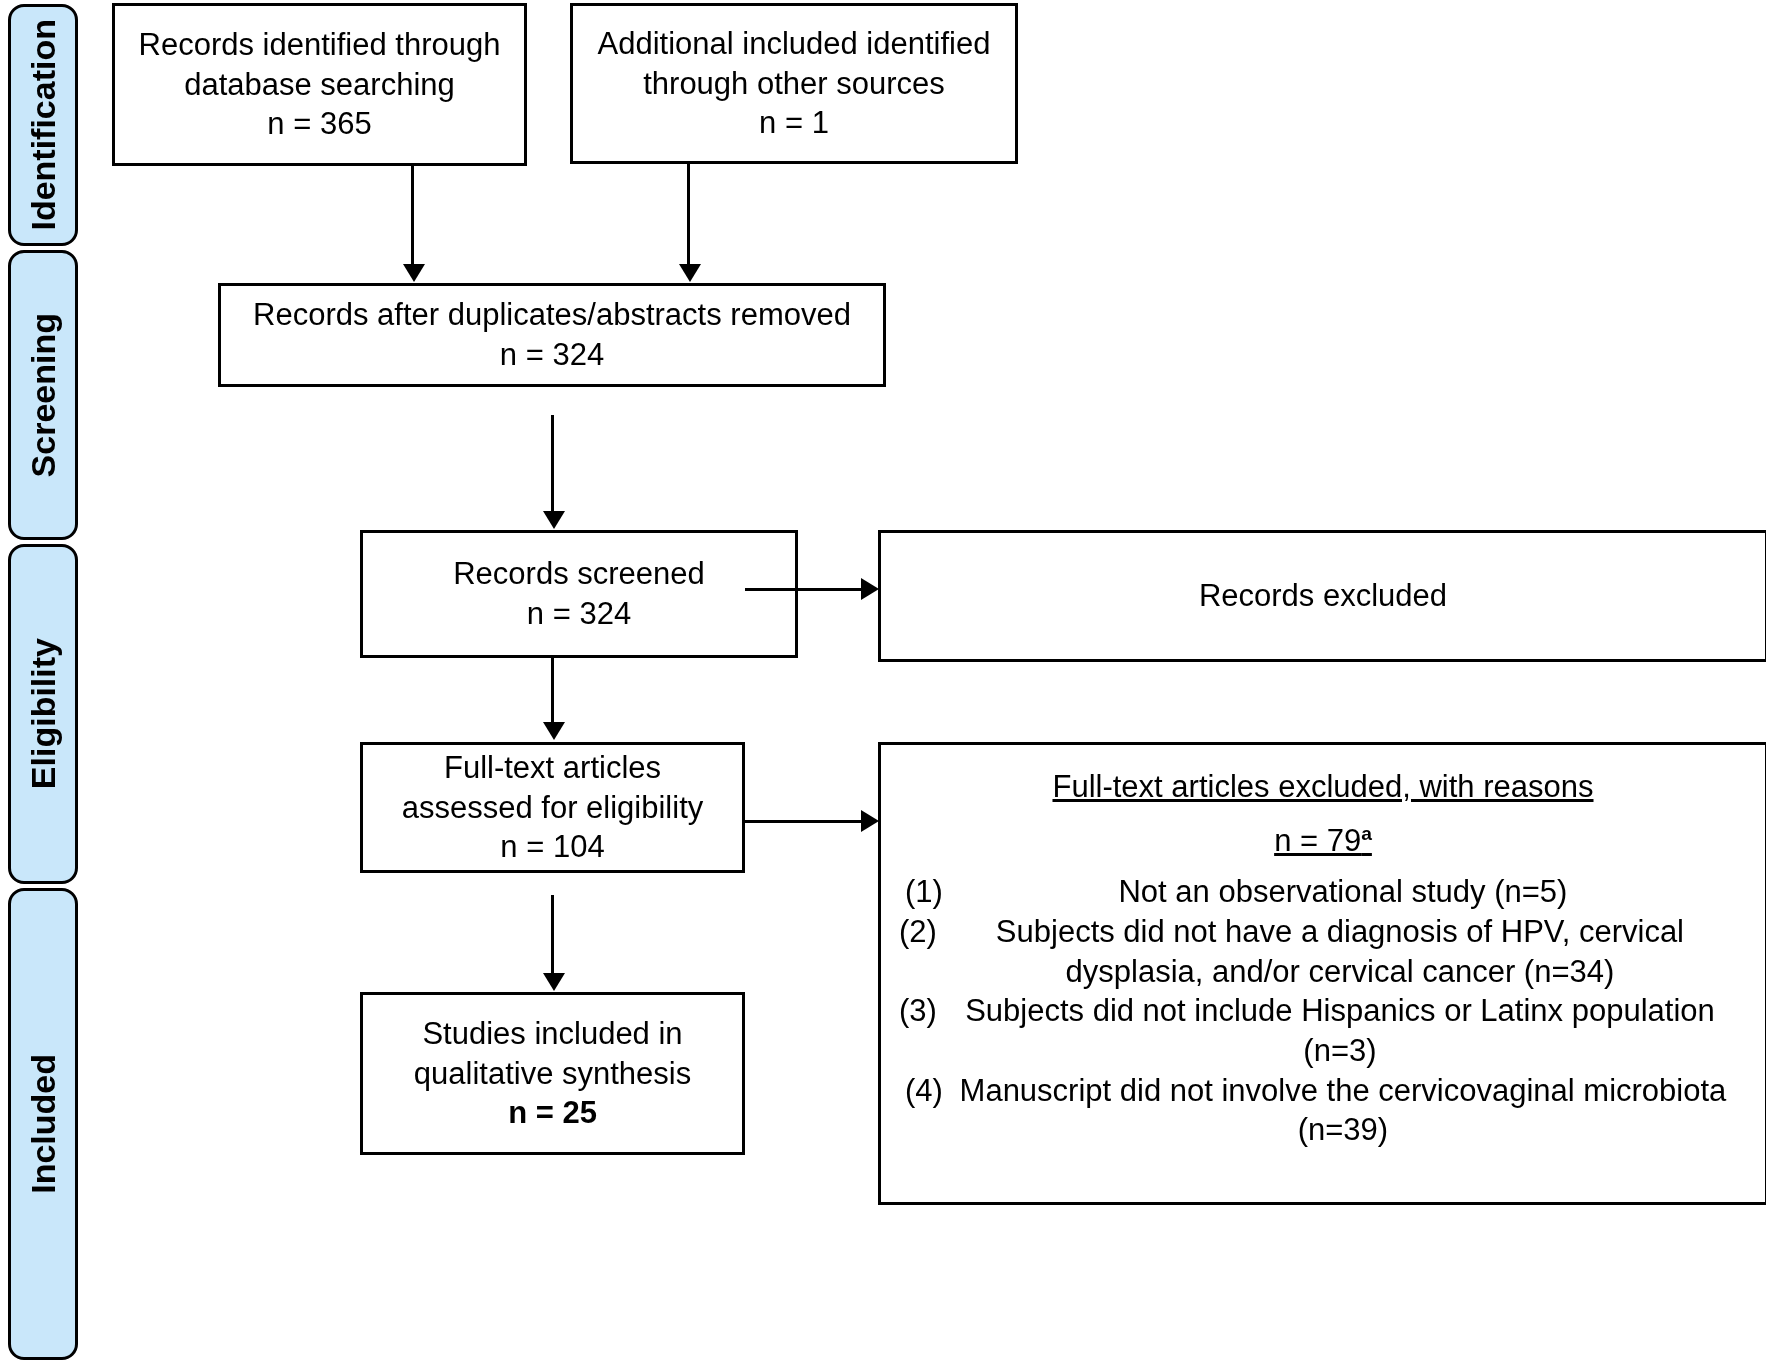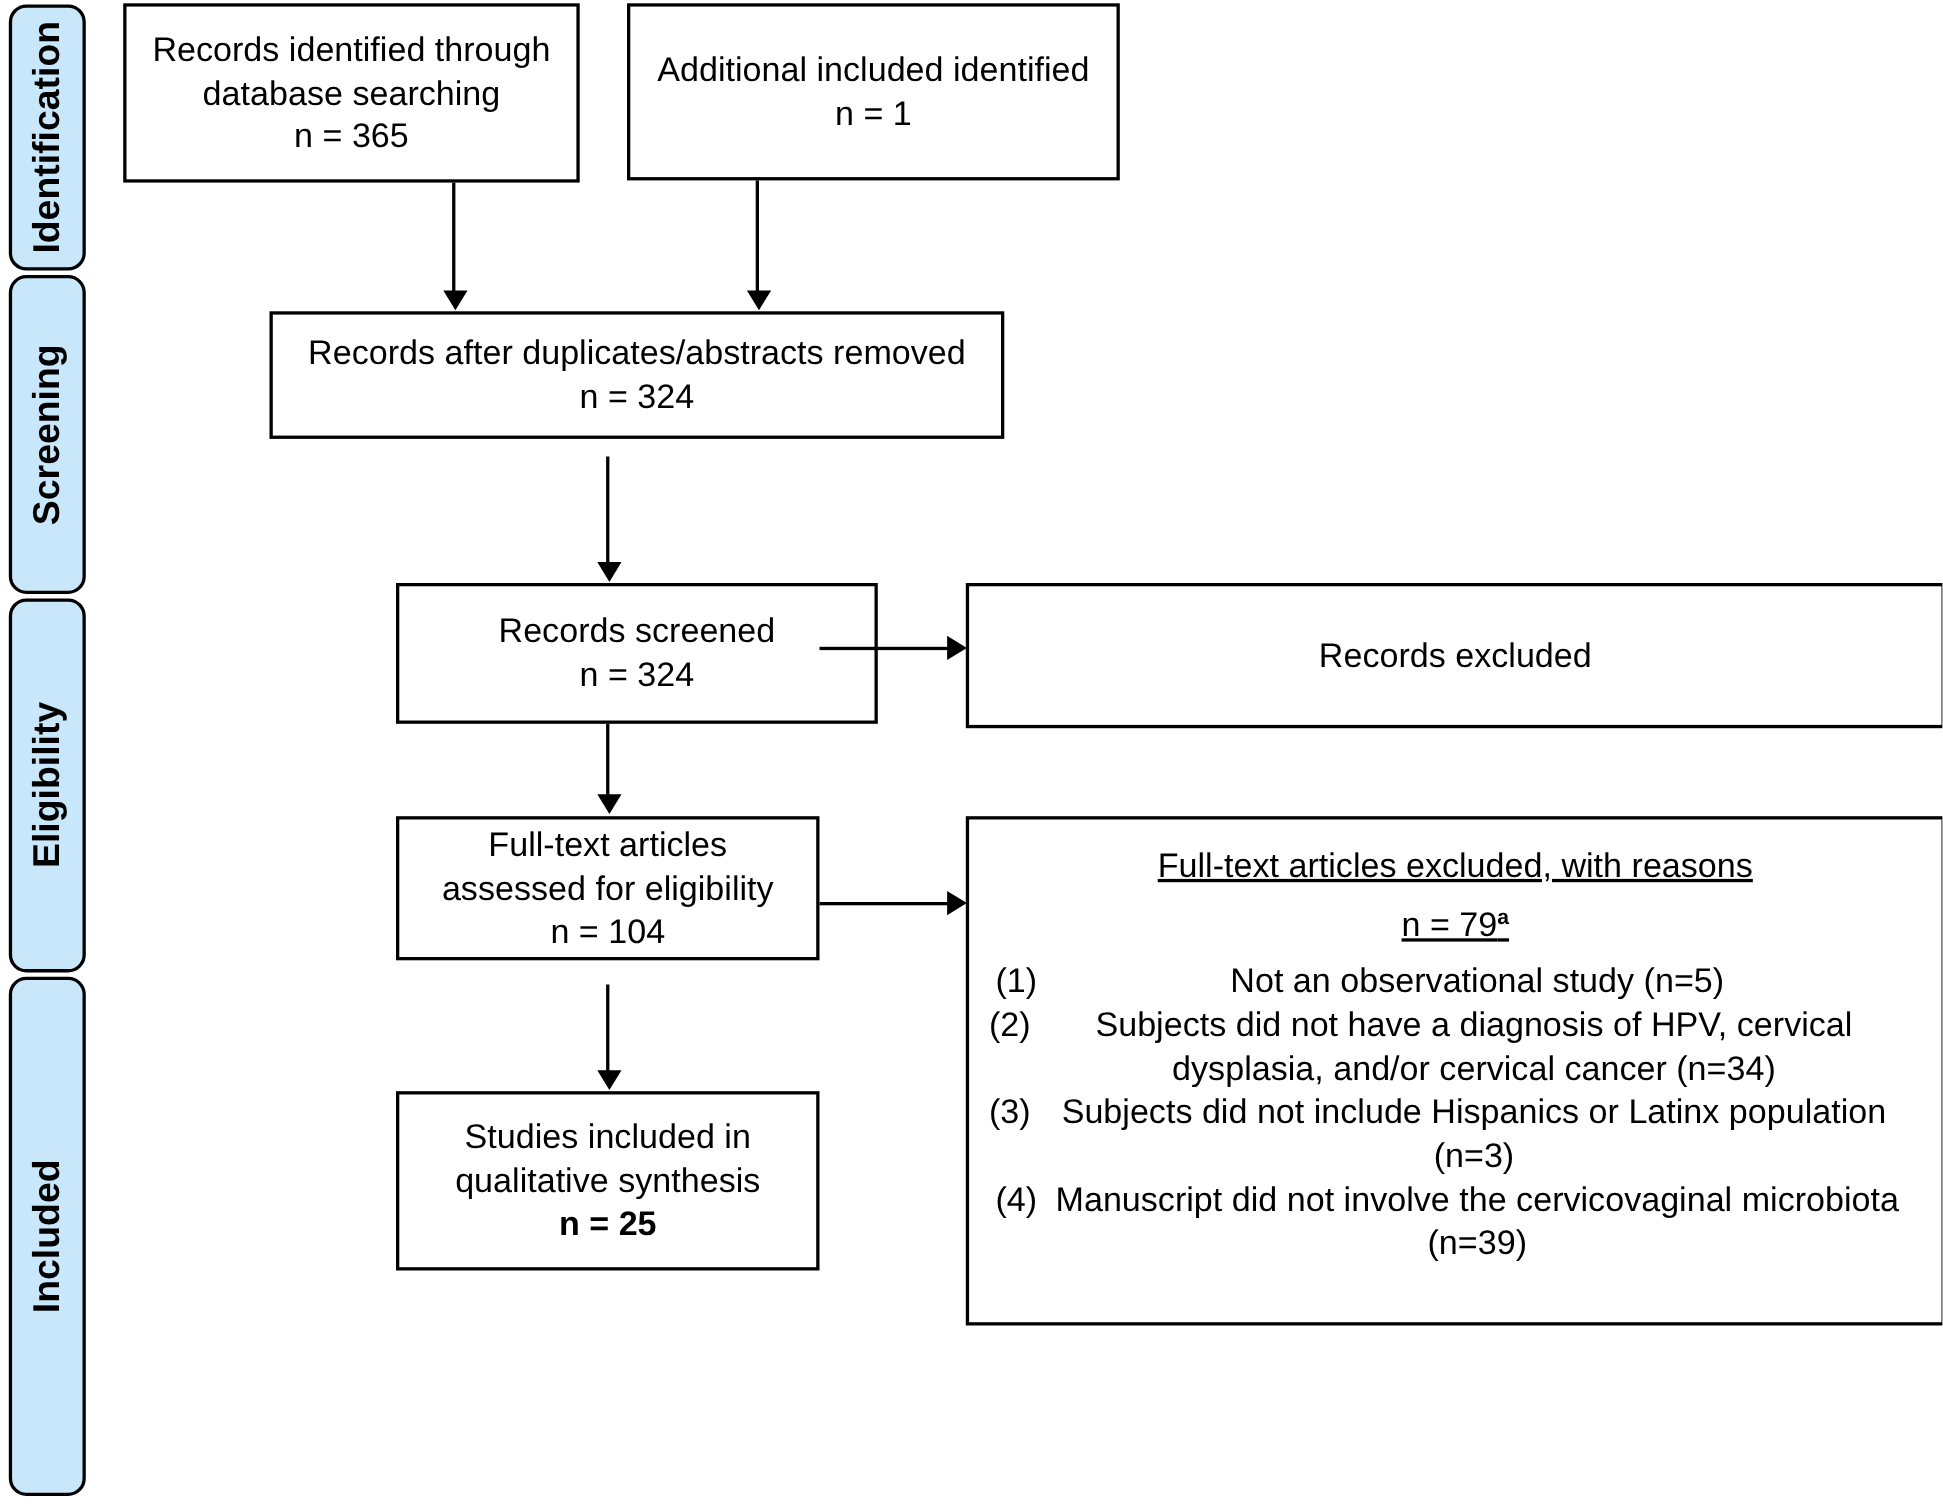--- a/index.html
+++ b/index.html
@@ -141,30 +141,31 @@
   </div>
 
   <div class="box" style="left:112px; top:3px; width:415px; height:163px;">
     <span class="line">Records identified through</span>
     <span class="line">database searching</span>
     <span class="line">n = 365</span>
   </div>
 
   <div class="box" style="left:570px; top:3px; width:448px; height:161px;">
     <span class="line">Additional included identified</span>
+    <span class="line">through other sources</span>
     <span class="line">n = 1</span>
   </div>
 
   <div class="vline" style="left:411px; top:166px; height:100px;"></div>
   <div class="arrow-down" style="left:403px; top:264px;"></div>
 
   <div class="vline" style="left:687px; top:164px; height:102px;"></div>
   <div class="arrow-down" style="left:679px; top:264px;"></div>
 
-  <div class="box" style="left:218px; top:283px; width:668px; height:116px;margin-left:27px;">
+  <div class="box" style="left:218px; top:283px; width:668px; height:104px;">
     <span class="line">Records after duplicates/abstracts removed</span>
     <span class="line">n = 324</span>
   </div>
 
   <div class="vline" style="left:551px; top:415px; height:98px;"></div>
   <div class="arrow-down" style="left:543px; top:511px;"></div>
 
   <div class="box" style="left:360px; top:530px; width:438px; height:128px;">
     <span class="line">Records screened</span>
     <span class="line">n = 324</span>

